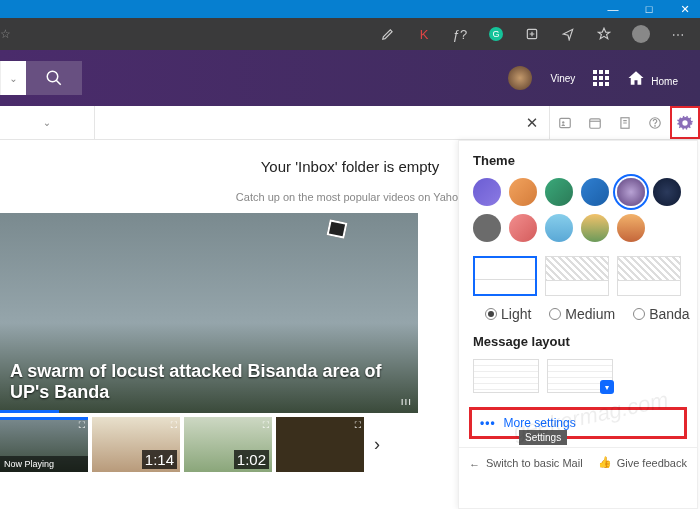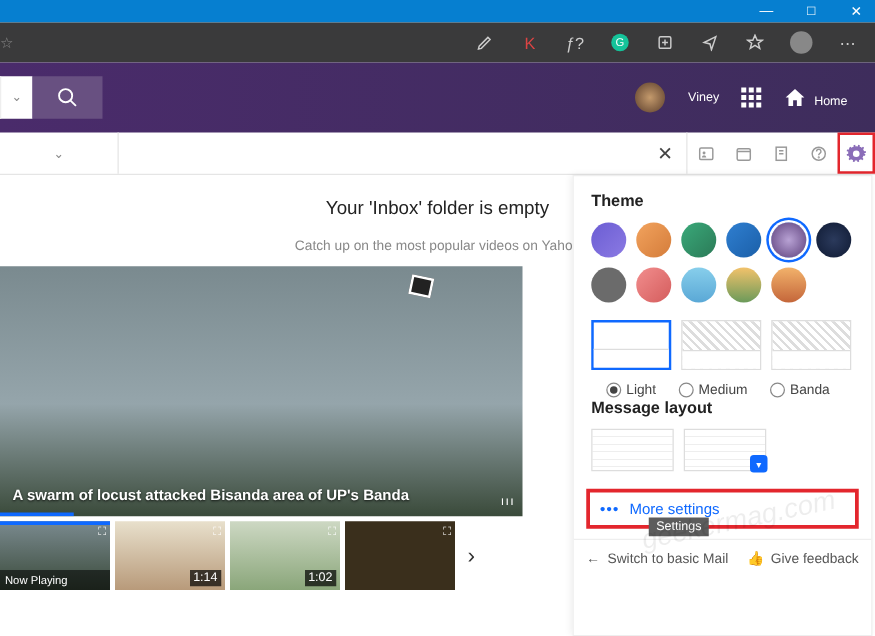--- a/index.html
+++ b/index.html
@@ -35,48 +35,48 @@
 .gearwrap { border: 2px solid #E3262D; width: 30px; display:flex; align-items:center; justify-content:center;}
 .gear { color: #8A6DB8; font-size: 16px; }
 
 .content { display: flex; height: calc(509px - 18px - 32px - 56px - 34px); position: relative; }
 .main { flex: 1; padding-top: 18px; text-align: center; }
 .emptytitle { font-size: 15px; color: #222; margin-bottom: 16px; }
 .emptysub { font-size: 11px; color: #888; margin-bottom: 10px; }
 
 .video { width: 418px; height: 200px; margin-left: 0; background: linear-gradient(#7a8a8f, #95a5ab 55%, #3a4a3a); position: relative; overflow:hidden;}
 .vbadge { position: absolute; top: 8px; right: 72px; width: 18px; height: 16px; background: #222; transform: rotate(12deg); border:2px solid #fff;}
-.caption { position: absolute; bottom: 10px; left: 10px; right: 10px; font-size: 12px; color: #fff; text-align: left; font-weight: 600; text-shadow: 0 1px 2px rgba(0,0,0,0.8);}
+.caption { position: absolute; bottom: 10px; left: 10px; right: 10px; font-size: 18px; color: #fff; text-align: left; font-weight: 600; text-shadow: 0 1px 2px rgba(0,0,0,0.8);}
 .vctl { position:absolute; bottom:6px; right:6px; color:#fff; font-size:10px; letter-spacing:1px;}
 .progress { position:absolute; bottom:0; left:0; height:3px; width:14%; background:#0f69ff;}
 
 .thumbs { display: flex; gap: 4px; margin-top: 4px; align-items:center;}
 .thumb { width: 88px; height: 55px; background: #678a5a; position: relative; }
 .thumb.t1 { background: linear-gradient(#7a8a8f, #3a4a3a);}
 .thumb.t1::before { content:''; position:absolute; top:0; left:0; right:0; height:3px; background:#0f69ff;}
 .thumb.t2 { background: linear-gradient(#e8e0cc, #b89a7a);}
 .thumb.t3 { background: linear-gradient(#cdd8c3, #8aa67a);}
 .thumb.t4 { background: #3a2f1c;}
 .nowplaying { position:absolute; left:0; right:0; bottom:0; background:rgba(0,0,0,0.55); color:#fff; font-size:9px; padding:3px 4px; text-align:left;}
-.tdur { position:absolute; right:3px; bottom:3px; background:rgba(0,0,0,0.7); color:#fff; font-size:10px; padding:1px 3px;}
+.tdur { position:absolute; right:3px; bottom:3px; background:rgba(0,0,0,0.7); color:#fff; font-size:15px; padding:1px 3px;}
 .texp { position:absolute; top:3px; right:3px; color:#fff; font-size:9px;}
 .nextarr { font-size: 18px; color:#333; padding: 0 6px;}
 
 .panel { position: absolute; right: 2px; top: 0; width: 240px; bottom: 0; background: #fff; box-shadow: -1px 0 6px rgba(0,0,0,0.08); border:1px solid #eee; }
 .panelinner { padding: 12px 14px 0 14px; }
 .pheading { font-size: 13px; font-weight: 700; color: #222; margin-bottom: 10px;}
 .swatches { display: flex; flex-wrap: wrap; gap: 8px; margin-bottom: 14px;}
 .sw { width: 28px; height: 28px; border-radius: 50%; }
 .sw.sel { box-shadow: 0 0 0 2px #fff, 0 0 0 4px #0f69ff;}
 .layouts { display:flex; gap:8px; margin-bottom:10px;}
 .lay { width: 64px; height: 40px; border:1px solid #ddd; background: linear-gradient(#fff 60%, #eee); position:relative;}
 .lay.l2, .lay.l3 { background: repeating-linear-gradient(45deg, #ddd, #ddd 2px, #fff 2px, #fff 5px);}
 .lay.l2::after,.lay.l1::after,.lay.l3::after { content:''; position:absolute; bottom:0; left:0; right:0; height:14px; background:#fff; border-top:1px solid #ddd;}
 .lay.sel { border:2px solid #0f69ff;}
-.radios { display:flex; gap:18px; font-size:11px; color:#444; margin-bottom:0;padding-left:12px;}
+.radios { display:flex; gap:18px; font-size:14px; color:#444; margin-bottom:12px;padding-left:12px;}
 .radio { display:flex; align-items:center; gap:4px;}
 .rdot { width:12px; height:12px; border:1px solid #888; border-radius:50%; display:inline-flex; align-items:center; justify-content:center;}
 .rdot.on::after { content:''; width:6px; height:6px; background:#444; border-radius:50%;}
 .msglayouts { display:flex; gap:8px;}
 .ml { width:66px; height:34px; border:1px solid #ddd; background: repeating-linear-gradient(#fff, #fff 5px, #eee 5px, #eee 6px);}
 .ml.sel { position:relative;}
 .ml.sel::after{content:'▾'; position:absolute; right:-2px; bottom:-2px; background:#0f69ff; color:#fff; font-size:8px; width:14px; height:14px; border-radius:3px; display:flex; align-items:center; justify-content:center;}
 
 .moresettings { border:3px solid #E3262D; margin: 14px 10px 8px 10px; padding: 6px 8px; display:flex; align-items:center; gap:8px; color:#0f69ff; font-size:12px;}
 .dots { color:#0f69ff; letter-spacing:1px; font-weight:bold;}

